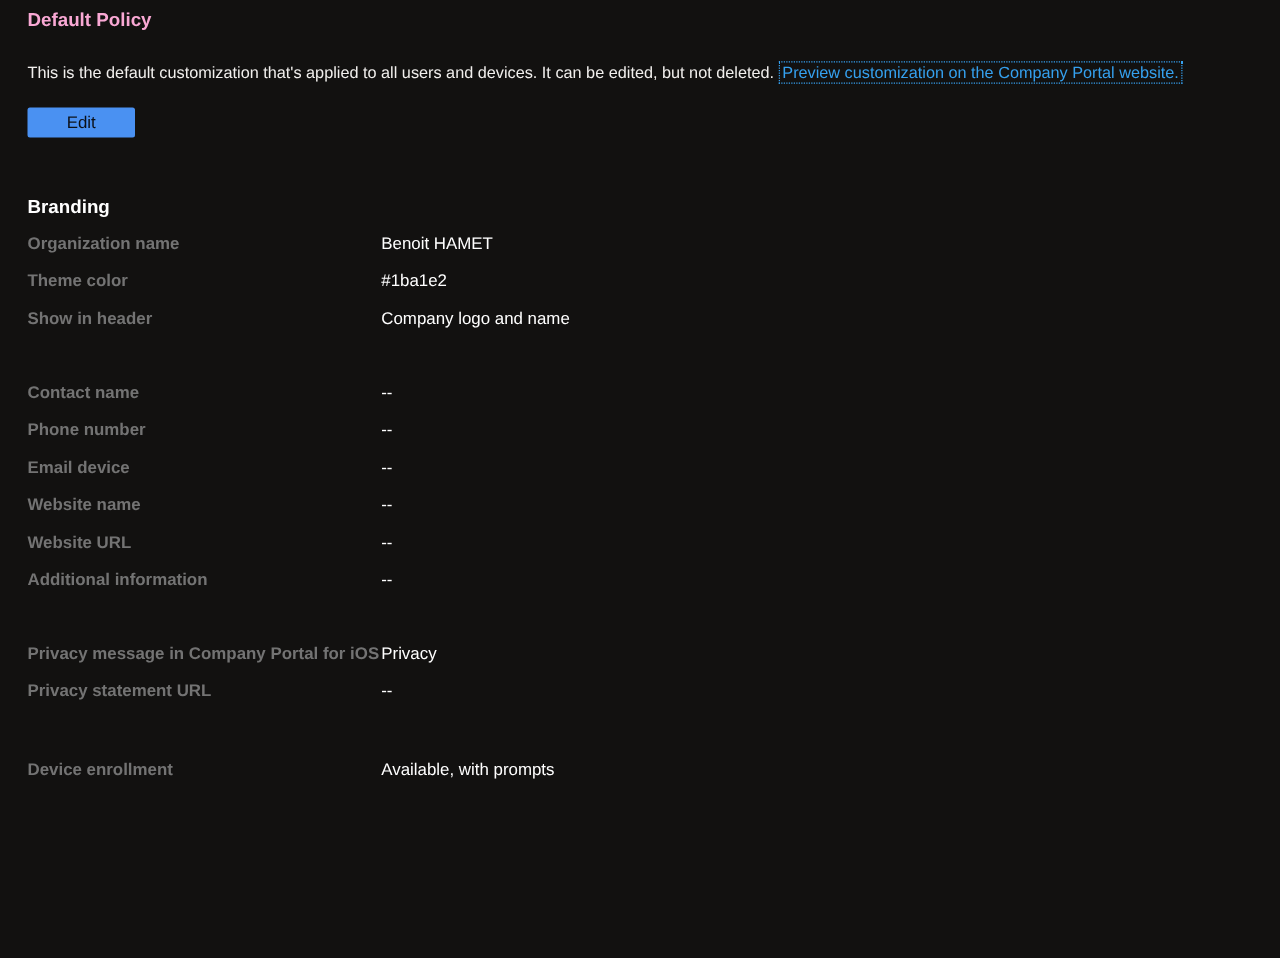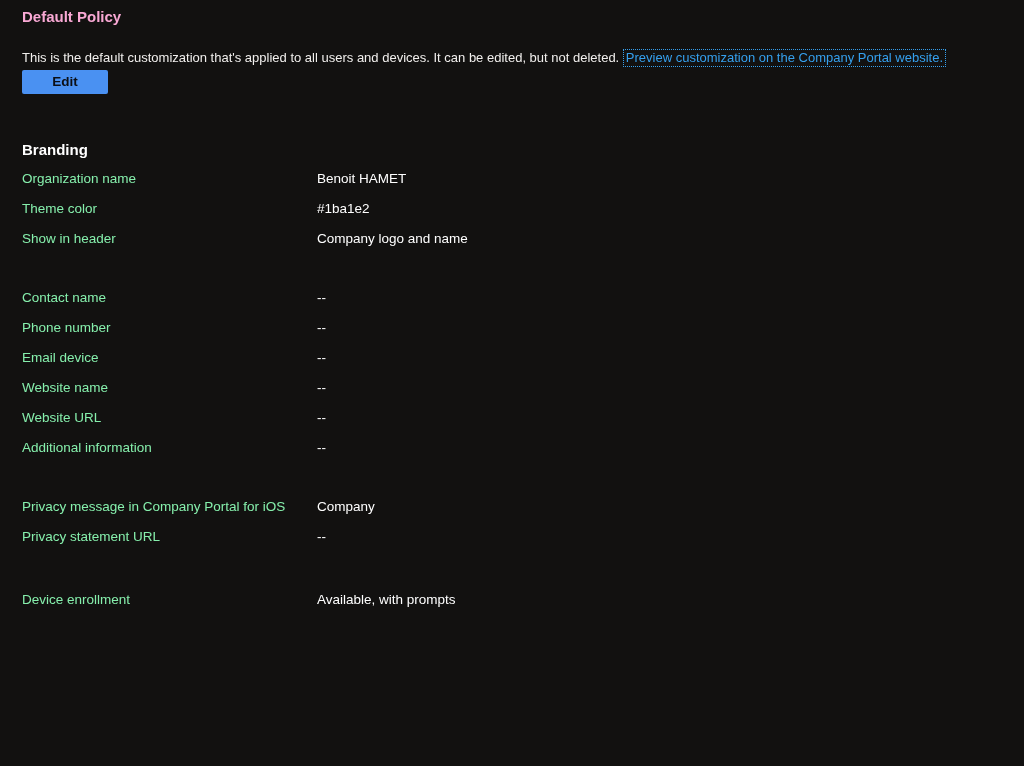--- a/index.html
+++ b/index.html
@@ -28,30 +28,30 @@
   }
   .preview-link {
     color: #35a0ee;
     text-decoration: none;
     border: 1px dotted #35a0ee;
     padding: 0 2px 1px 2px;
     cursor: pointer;
   }
   .edit-button {
     display: block;
-    margin-top: 4px;
+    margin-top: 20px;
     width: 86px;
     height: 24px;
     background: #4a91f2;
     color: #0b0f16;
     border: none;
     border-radius: 2px;
     font-family: "Liberation Sans", sans-serif;
     font-size: 13.5px;
-    font-weight: 700;
+    font-weight: 400;
     cursor: pointer;
     line-height: 22px;
     text-align: center;
   }
   .section { margin-top: 40px; }
   .section.first { margin-top: 47px; }
   .section.no-heading { margin-top: 44px; }
   .section-heading {
     font-size: 15px;
     font-weight: bold;
@@ -60,29 +60,29 @@
     margin-bottom: 10px;
   }
   .row {
     display: flex;
     align-items: flex-start;
     margin-bottom: 11px;
   }
   .row-label {
     flex: 0 0 283px;
     max-width: 283px;
-    color: #86efac;
+    color: #737373;
     font-size: 13.5px;
     line-height: 19px;
+    font-weight: bold;
   }
   .row-value {
     color: #ffffff;
     font-size: 13.5px;
     line-height: 19px;
-    margin-left: 12px;
   }
 </style>
 </head>
 <body>
 
 <div class="page">
   <div class="page-title">Default Policy</div>
 
   <div class="description"><span>This is the default customization that's applied to all users and devices. It can be edited, but not deleted. </span><a class="preview-link" href="#">Preview customization on the Company Portal website.</a></div>
 
@@ -140,21 +140,21 @@
     <div class="row-label">Additional information</div>
     <div class="row-value">--</div>
   </div>
 </div>
   </div>
 
   <div class="section">
     <div>
   <div class="row">
     <div class="row-label">Privacy message in Company Portal for iOS</div>
-    <div class="row-value">Company</div>
+    <div class="row-value">Privacy</div>
   </div>
 
   <div class="row">
     <div class="row-label">Privacy statement URL</div>
     <div class="row-value">--</div>
   </div>
 </div>
   </div>
 
   <div class="section no-heading">

